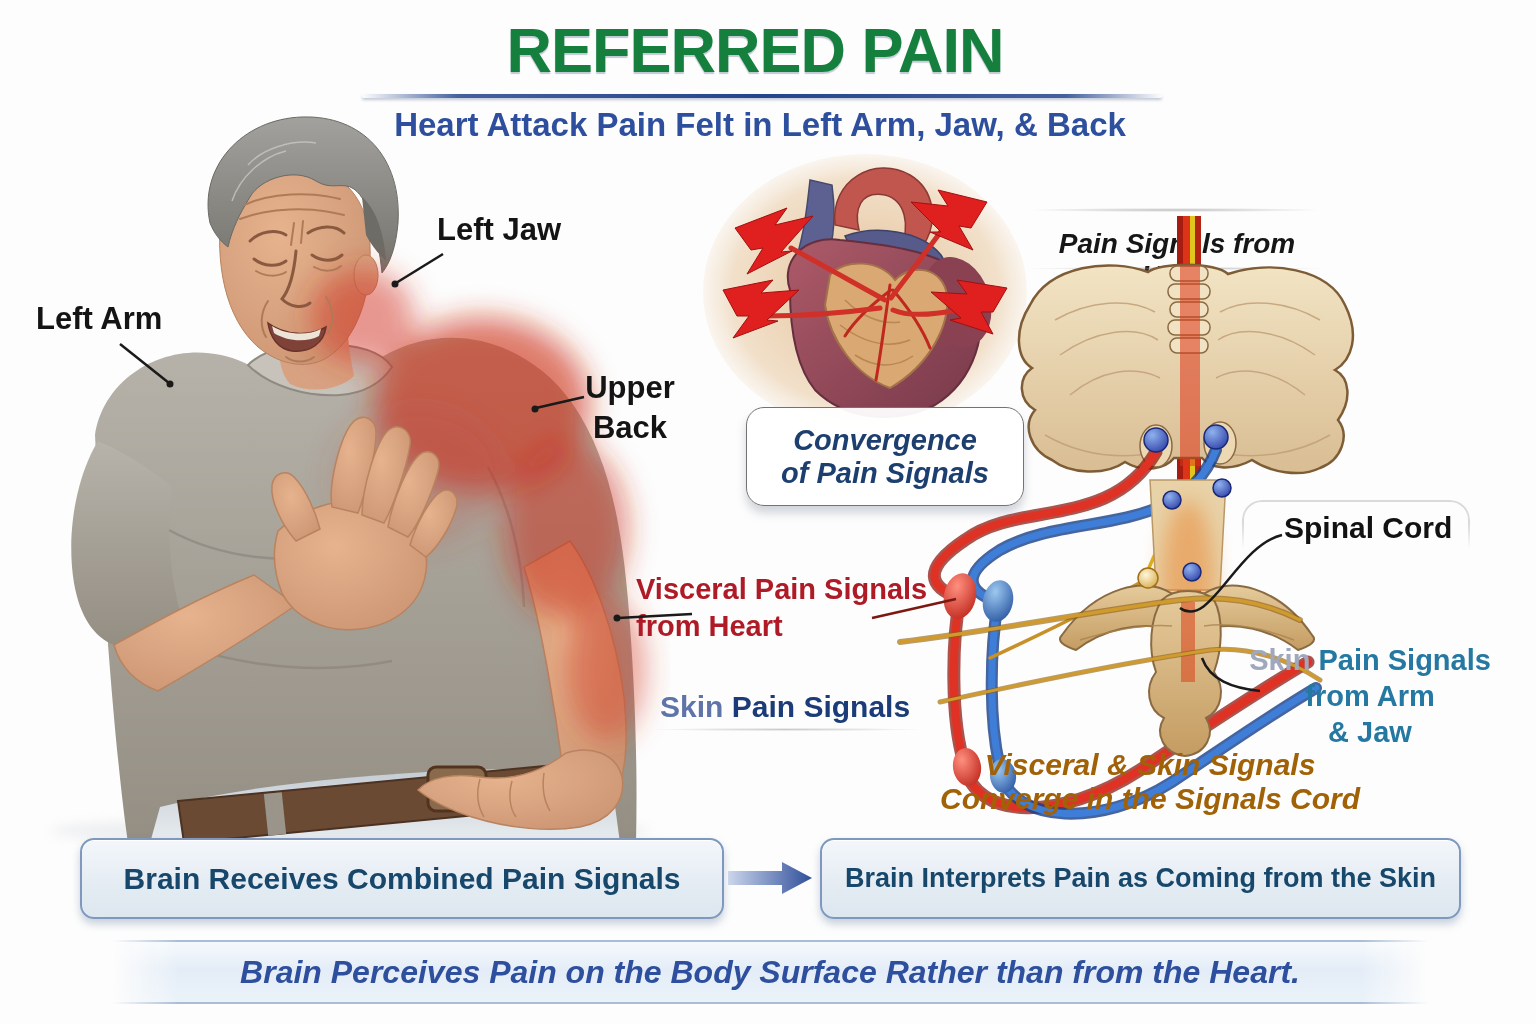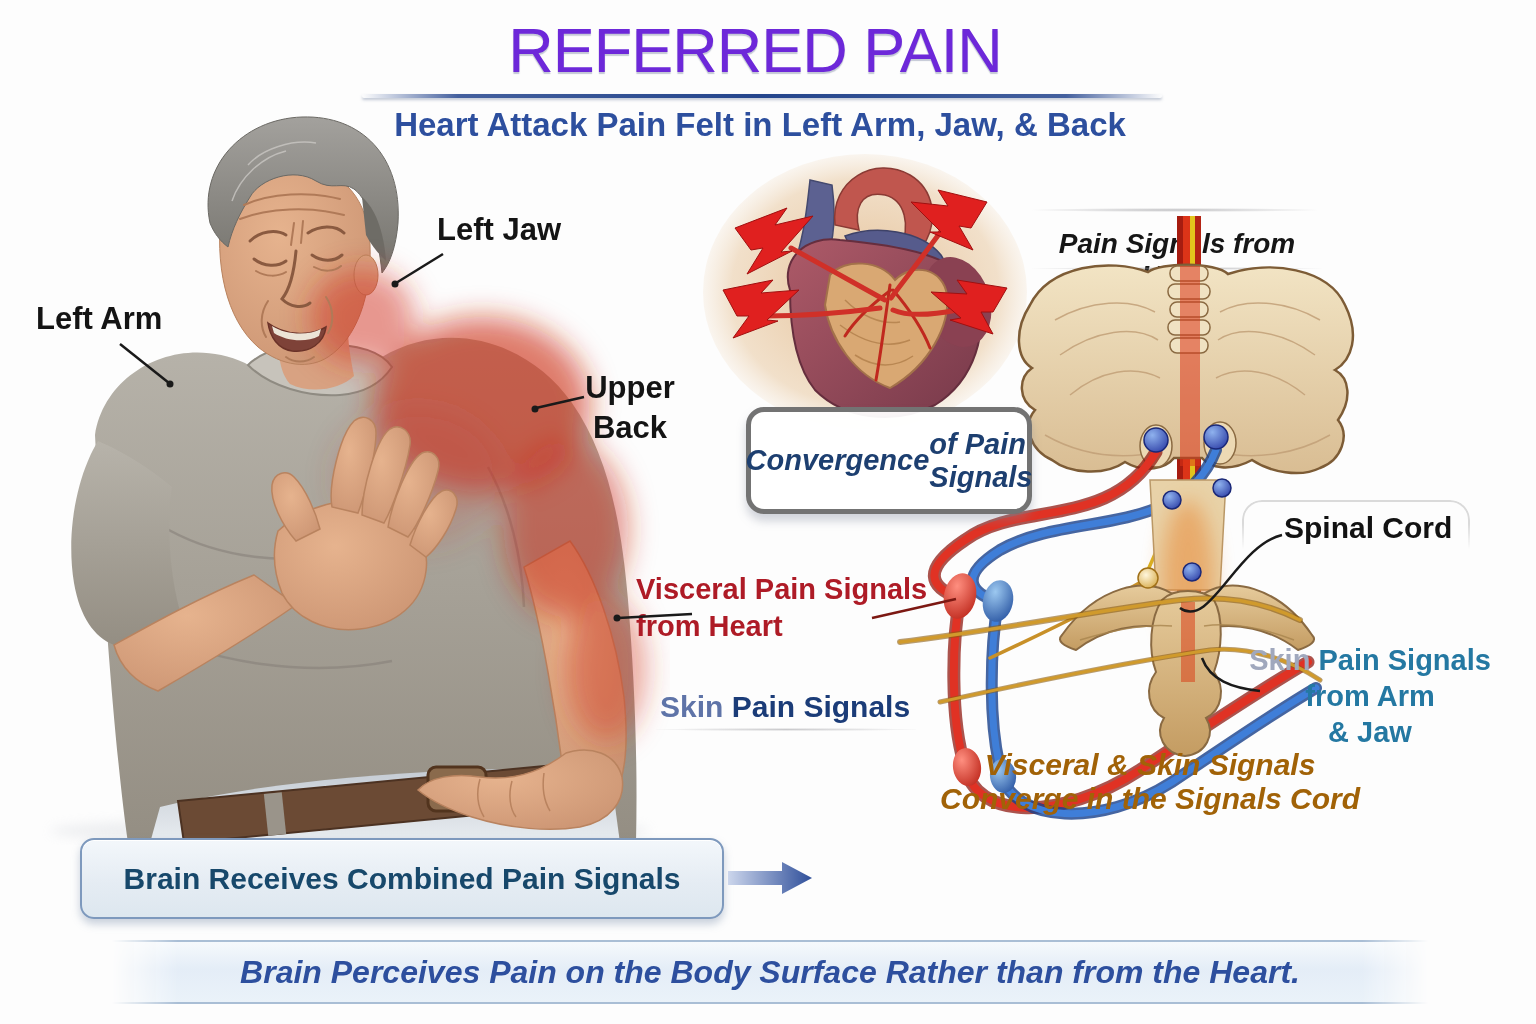--- a/index.html
+++ b/index.html
@@ -7,21 +7,21 @@
   .canvas{
     position:relative;width:1536px;height:1024px;overflow:hidden;
     background:#fdfdfd;
     font-family:"Liberation Sans", sans-serif;
   }
   .abs{position:absolute;}
 
   
   .title{
     left:0;top:14px;width:1510px;text-align:center;
-    font-size:63px;font-weight:400;letter-spacing:-1px;color:#6d28d9;
+    font-size:63px;font-weight:700;letter-spacing:-1px;color:#15803d;
     text-shadow:0 2px 1px rgba(25,45,95,.25);
   }
   .title-divider{
     left:362px;top:94px;width:800px;height:4px;border-radius:2px;
     background:linear-gradient(90deg,rgba(130,145,175,0) 0%,#44609e 12%,#24458c 50%,#44609e 88%,rgba(130,145,175,0) 100%);
     box-shadow:0 2px 3px rgba(120,135,165,.45);
   }
   .subtitle{
     left:0;top:106px;width:1520px;text-align:center;
     font-size:33px;font-weight:700;color:#2d4f9e;
@@ -39,23 +39,23 @@
   .soft-rule{height:4px;border-radius:2px;
     background:radial-gradient(ellipse at center, rgba(140,140,145,.55) 0%, rgba(140,140,145,0) 72%);}
   .rule-1{left:1030px;top:208px;width:290px;}
   .heart-subheading{left:1022px;top:228px;width:310px;text-align:center;
     font-size:28px;font-style:italic;font-weight:600;color:#161616;}
   .rule-2{left:1032px;top:267px;width:290px;height:3px;}
 
   
   .convergence-card{
     left:746px;top:407px;width:276px;height:97px;border-radius:18px;
-    background:rgba(255,255,255,.95);border:5px solid #737373;
+    background:rgba(255,255,255,.95);border:1px solid #737373;
     box-shadow:0 7px 10px rgba(125,135,155,.35);
-    display:flex;flex-direction:row;align-items:center;justify-content:center;
+    display:flex;flex-direction:column;align-items:center;justify-content:center;
     font-size:29px;font-weight:800;font-style:italic;color:#1d3f70;line-height:33px;
   }
 
   
   .corner-card{
     left:1242px;top:500px;width:224px;height:64px;border:2px solid #dadada;border-radius:20px;
     -webkit-mask-image:linear-gradient(180deg,#000 35%,transparent 72%);
     mask-image:linear-gradient(180deg,#000 35%,transparent 72%);
   }
   .lbl-spinal-cord{left:1284px;top:511px;font-size:30px;font-weight:700;color:#121212;}
@@ -415,18 +415,21 @@
   </div>
   <svg class="abs" style="left:724px;top:854px;" width="92" height="48">
     <defs>
       <linearGradient id="arrowGrad" x1="0" y1="0" x2="1" y2="0">
         <stop offset="0" stop-color="#ccd6ec"></stop>
           <stop offset="1" stop-color="#2f4f9a"></stop>
       </linearGradient>
     </defs>
     <path d="M4,17 L58,17 L58,8 L88,24 L58,40 L58,31 L4,31 Z" fill="url(#arrowGrad)"></path>
   </svg>
+  <div class="abs flow-box flow-box-2">
+    <span>Brain Interprets Pain as Coming from the Skin</span>
+  </div>
 
   <div class="abs footer-band">
     <span class="footer-text">Brain Perceives Pain on the Body Surface Rather than from the Heart.</span>
   </div>
 
 </div>
 
 </body></html>

